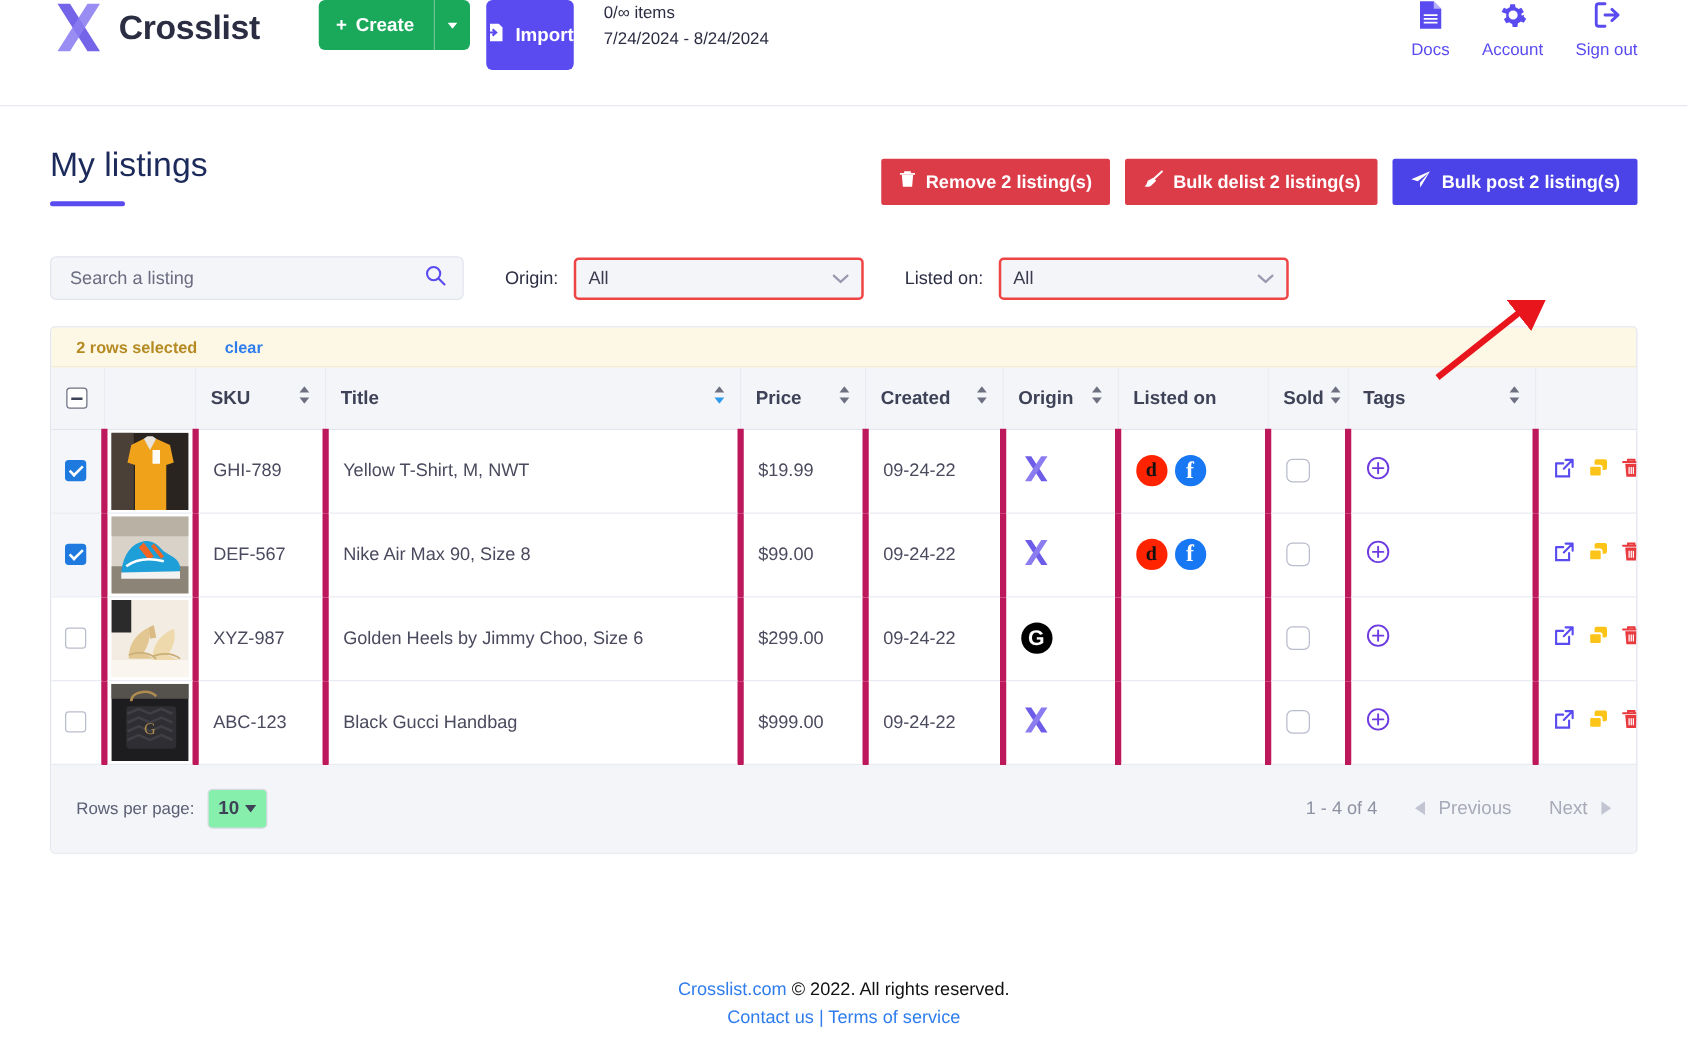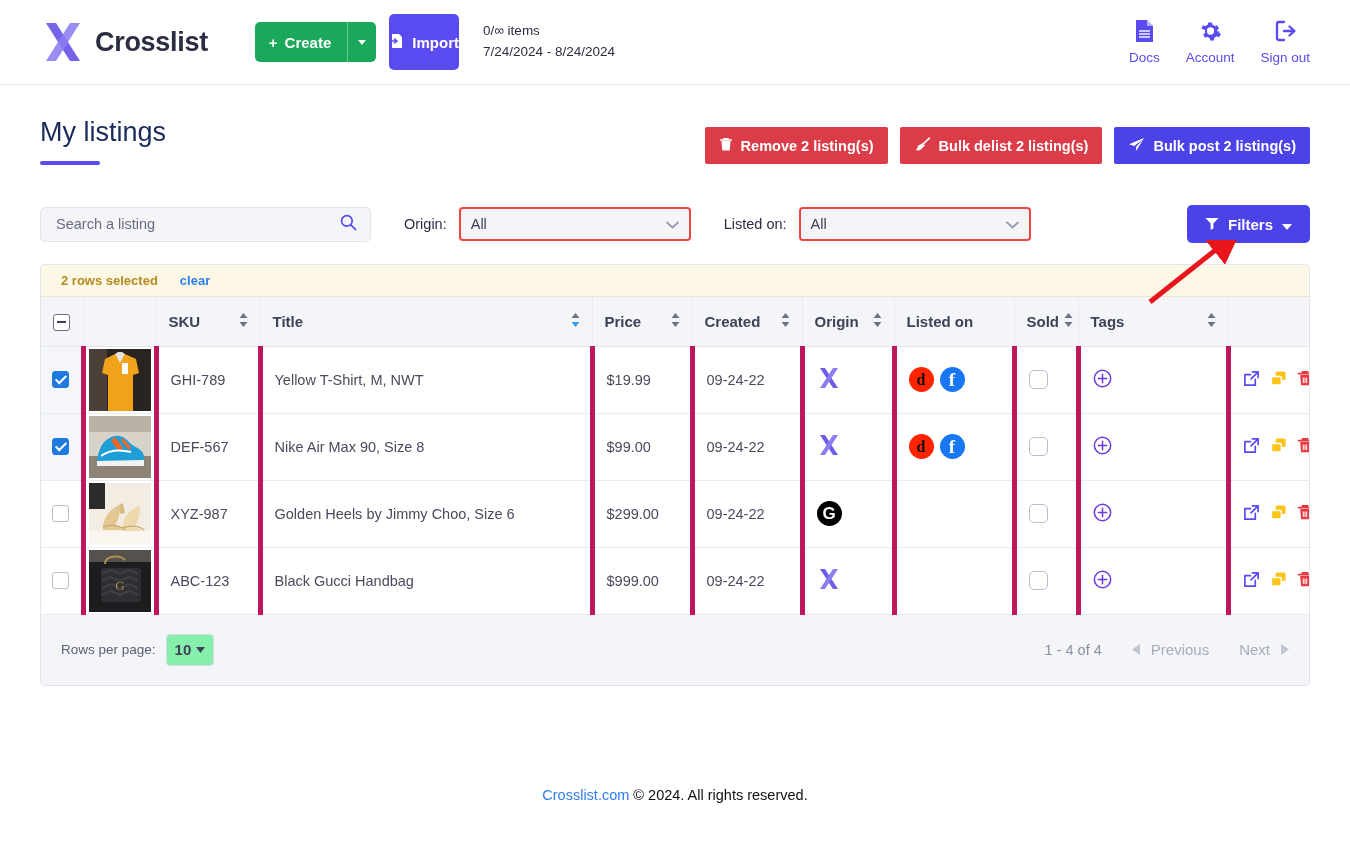--- a/index.html
+++ b/index.html
@@ -10,21 +10,21 @@
     font-family:"Liberation Sans", sans-serif;
     color:#22223b;
     overflow:hidden;
   }
 
   
   .topbar{
     height:85px; width:100%;
     background:#ffffff;
     border-bottom:1px solid #e8e8ef;
-    display:flex; align-items:center;
+    display:flex; align-items:flex-start;
     padding:0 20px 0 40px;
     position:relative;
   }
   .brand{ display:flex; align-items:center; gap:9px; }
   .brand-name{ font-size:27px; font-weight:bold; color:#2b2d42; letter-spacing:-0.3px; }
   .logo-x{ width:46px; height:44px; }
 
   .btn-create{
     margin-left:47px;
     background:#1fa85c; background:#1aa85b;
@@ -342,33 +342,20 @@
     <span class="flabel">Listed on:</span>
     <div class="sel">
       <span>All</span>
       <span class="chev">
         <svg width="13" height="8" viewBox="0 0 13 8">
             <path d="M1 1.5 L6.5 6.5 L12 1.5" stroke="#9a9ab0" stroke-width="1.8" fill="none" stroke-linecap="round"></path>
           </svg>
       </span>
     </div>
 
-    <button class="btn-filters">
-      <span>
-        <svg width="14" height="13" viewBox="0 0 14 13">
-            <path d="M0.5 1 h13 L8.4 6.6 v5.1 l-2.8 1.1 V6.6 Z" fill="#fff"></path>
-          </svg>
-      </span>
-      <span>Filters</span>
-      <span>
-        <svg width="10" height="6" viewBox="0 0 10 6">
-            <path d="M0 0 L10 0 L5 6 Z" fill="#fff"></path>
-          </svg>
-      </span>
-    </button>
   </div>
 
   <div class="card">
 
     <div class="selbar">
       <span class="cnt">2 rows selected</span>
       <span class="clear">clear</span>
     </div>
 
     <table>
@@ -776,16 +763,21 @@
               <path d="M0 0 L0 11 L8 5.5 Z" fill="#c2c5d1"></path>
             </svg>
         </span>
       </div>
     </div>
   </div>
 
   <div class="pagefoot">
     <div>
       <a href="#">Crosslist.com</a>
-      <span>© 2024. All rights reserved.</span>
+      <span>© 2022. All rights reserved.</span>
+    </div>
+    <div>
+      <a href="#">Contact us</a>
+      <span class="sep">|</span>
+      <a href="#">Terms of service</a>
     </div>
   </div>
 </div>
 
 </body></html>

